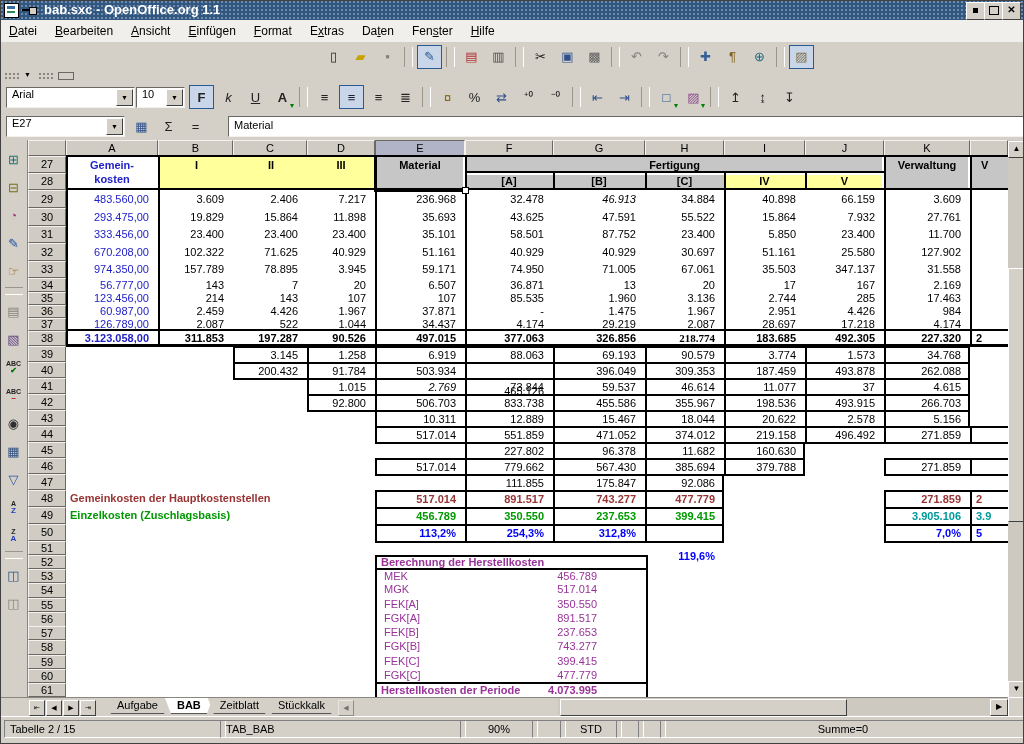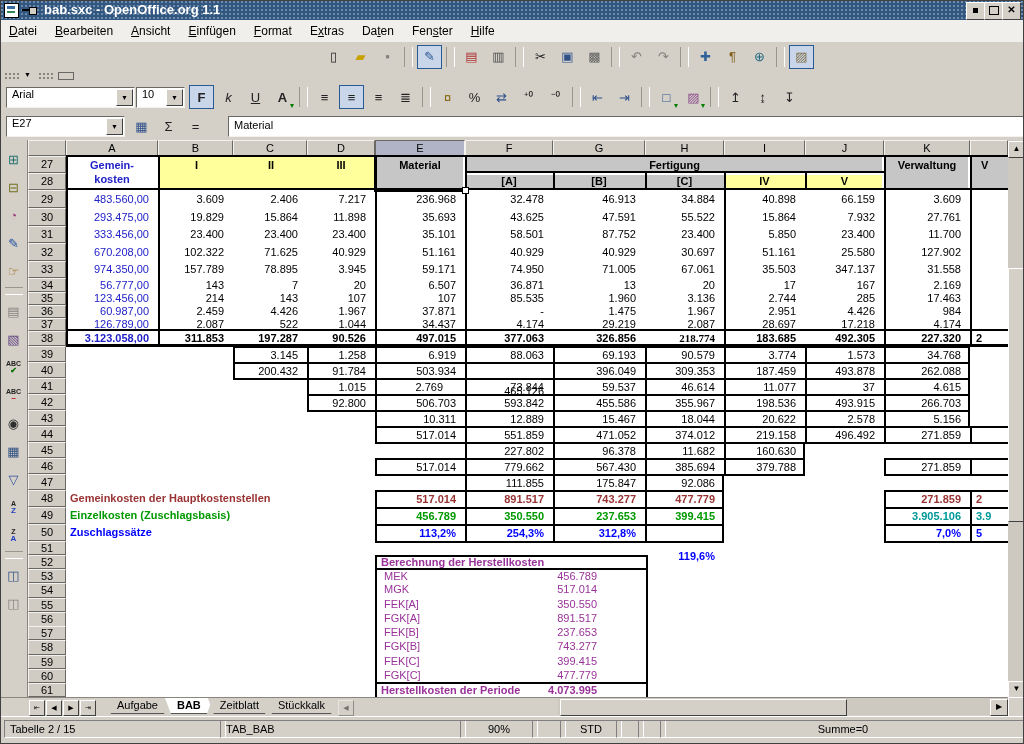--- a/index.html
+++ b/index.html
@@ -366,21 +366,21 @@
     <div class="s ln" style="left: 66px; top: 48px; width: 944px; height: 2px;"></div>
     <div class="s ln" style="left: 465px; top: 31px; width: 419px; height: 2px;"></div>
     <div class="s ln" style="left: 66px; top: 189px; width: 944px; height: 2px;"></div>
     <div class="s ln" style="left: 66px; top: 204px; width: 944px; height: 3px;"></div>
     <div class="s cell" style="left: 68px; top: 50px; width: 88px; height: 18px; line-height: 18px; color: rgb(33, 33, 200);">483.560,00</div>
     <div class="s cell" style="left: 160px; top: 50px; width: 71px; height: 18px; line-height: 18px;">3.609</div>
     <div class="s cell" style="left: 235px; top: 50px; width: 70px; height: 18px; line-height: 18px;">2.406</div>
     <div class="s cell" style="left: 309px; top: 50px; width: 64px; height: 18px; line-height: 18px;">7.217</div>
     <div class="s cell" style="left: 377px; top: 50px; width: 86px; height: 18px; line-height: 18px;">236.968</div>
     <div class="s cell" style="left: 467px; top: 50px; width: 84px; height: 18px; line-height: 18px;">32.478</div>
-    <div class="s cell" style="left: 555px; top: 50px; width: 88px; height: 18px; line-height: 18px;">46.913</div>
+    <div class="s cell" style="left: 555px; top: 50px; width: 88px; height: 18px; line-height: 18px; font-style: italic;">46.913</div>
     <div class="s cell" style="left: 647px; top: 50px; width: 75px; height: 18px; line-height: 18px;">34.884</div>
     <div class="s cell" style="left: 726px; top: 50px; width: 77px; height: 18px; line-height: 18px;">40.898</div>
     <div class="s cell" style="left: 807px; top: 50px; width: 75px; height: 18px; line-height: 18px;">66.159</div>
     <div class="s cell" style="left: 886px; top: 50px; width: 82px; height: 18px; line-height: 18px;">3.609</div>
     <div class="s cell" style="left: 68px; top: 68px; width: 88px; height: 18px; line-height: 18px; color: rgb(33, 33, 200);">293.475,00</div>
     <div class="s cell" style="left: 160px; top: 68px; width: 71px; height: 18px; line-height: 18px;">19.829</div>
     <div class="s cell" style="left: 235px; top: 68px; width: 70px; height: 18px; line-height: 18px;">15.864</div>
     <div class="s cell" style="left: 309px; top: 68px; width: 64px; height: 18px; line-height: 18px;">11.898</div>
     <div class="s cell" style="left: 377px; top: 68px; width: 86px; height: 18px; line-height: 18px;">35.693</div>
     <div class="s cell" style="left: 467px; top: 68px; width: 84px; height: 18px; line-height: 18px;">43.625</div>
@@ -516,38 +516,38 @@
     <div class="s cell" style="left: 886px; top: 223px; width: 82px; height: 16px; line-height: 16px;">262.088</div>
     <div class="s abox" style="left: 307px; top: 238px; width: 663px; height: 18px;"></div>
     <div class="s ln" style="left: 375px; top: 238px; width: 2px; height: 18px;"></div>
     <div class="s ln" style="left: 465px; top: 238px; width: 2px; height: 18px;"></div>
     <div class="s ln" style="left: 553px; top: 238px; width: 2px; height: 18px;"></div>
     <div class="s ln" style="left: 645px; top: 238px; width: 2px; height: 18px;"></div>
     <div class="s ln" style="left: 724px; top: 238px; width: 2px; height: 18px;"></div>
     <div class="s ln" style="left: 805px; top: 238px; width: 2px; height: 18px;"></div>
     <div class="s ln" style="left: 884px; top: 238px; width: 2px; height: 18px;"></div>
     <div class="s cell" style="left: 309px; top: 239px; width: 64px; height: 16px; line-height: 16px;">1.015</div>
-    <div class="s cell" style="left: 364px; top: 239px; width: 86px; height: 16px; line-height: 16px;">2.769</div>
+    <div class="s cell" style="left: 377px; top: 239px; width: 86px; height: 16px; line-height: 16px; font-style: italic;">2.769</div>
     <div class="s cell" style="left: 467px; top: 239px; width: 84px; height: 16px; line-height: 16px;">73.844</div>
     <div class="s cell" style="left: 555px; top: 239px; width: 88px; height: 16px; line-height: 16px;">59.537</div>
     <div class="s cell" style="left: 647px; top: 239px; width: 75px; height: 16px; line-height: 16px;">46.614</div>
     <div class="s cell" style="left: 726px; top: 239px; width: 77px; height: 16px; line-height: 16px;">11.077</div>
     <div class="s cell" style="left: 807px; top: 239px; width: 75px; height: 16px; line-height: 16px;">37</div>
     <div class="s cell" style="left: 886px; top: 239px; width: 82px; height: 16px; line-height: 16px;">4.615</div>
     <div class="s abox" style="left: 307px; top: 254px; width: 663px; height: 18px;"></div>
     <div class="s ln" style="left: 375px; top: 254px; width: 2px; height: 18px;"></div>
     <div class="s ln" style="left: 465px; top: 254px; width: 2px; height: 18px;"></div>
     <div class="s ln" style="left: 553px; top: 254px; width: 2px; height: 18px;"></div>
     <div class="s ln" style="left: 645px; top: 254px; width: 2px; height: 18px;"></div>
     <div class="s ln" style="left: 724px; top: 254px; width: 2px; height: 18px;"></div>
     <div class="s ln" style="left: 805px; top: 254px; width: 2px; height: 18px;"></div>
     <div class="s ln" style="left: 884px; top: 254px; width: 2px; height: 18px;"></div>
     <div class="s cell" style="left: 309px; top: 255px; width: 64px; height: 16px; line-height: 16px;">92.800</div>
     <div class="s cell" style="left: 377px; top: 255px; width: 86px; height: 16px; line-height: 16px;">506.703</div>
-    <div class="s cell" style="left: 467px; top: 255px; width: 84px; height: 16px; line-height: 16px;">593.842</div>
+    <div class="s cell" style="left: 467px; top: 255px; width: 84px; height: 16px; line-height: 16px;">833.738</div>
     <div class="s cell" style="left: 555px; top: 255px; width: 88px; height: 16px; line-height: 16px;">455.586</div>
     <div class="s cell" style="left: 647px; top: 255px; width: 75px; height: 16px; line-height: 16px;">355.967</div>
     <div class="s cell" style="left: 726px; top: 255px; width: 77px; height: 16px; line-height: 16px;">198.536</div>
     <div class="s cell" style="left: 807px; top: 255px; width: 75px; height: 16px; line-height: 16px;">493.915</div>
     <div class="s cell" style="left: 886px; top: 255px; width: 82px; height: 16px; line-height: 16px;">266.703</div>
     <div class="s abox" style="left: 375px; top: 270px; width: 595px; height: 18px;"></div>
     <div class="s ln" style="left: 465px; top: 270px; width: 2px; height: 18px;"></div>
     <div class="s ln" style="left: 553px; top: 270px; width: 2px; height: 18px;"></div>
     <div class="s ln" style="left: 645px; top: 270px; width: 2px; height: 18px;"></div>
     <div class="s ln" style="left: 724px; top: 270px; width: 2px; height: 18px;"></div>
@@ -621,21 +621,20 @@
     <div class="s ln" style="left: 553px; top: 367px; width: 2px; height: 19px;"></div>
     <div class="s ln" style="left: 645px; top: 367px; width: 2px; height: 19px;"></div>
     <div class="s cell tot" style="left: 377px; top: 368px; width: 86px; height: 17px; line-height: 17px; color: rgb(0, 153, 0);">456.789</div>
     <div class="s cell tot" style="left: 467px; top: 368px; width: 84px; height: 17px; line-height: 17px; color: rgb(0, 153, 0);">350.550</div>
     <div class="s cell tot" style="left: 555px; top: 368px; width: 88px; height: 17px; line-height: 17px; color: rgb(0, 153, 0);">237.653</div>
     <div class="s cell tot" style="left: 647px; top: 368px; width: 75px; height: 17px; line-height: 17px; color: rgb(0, 153, 0);">399.415</div>
     <div class="s abox" style="left: 884px; top: 367px; width: 132px; height: 19px;"></div>
     <div class="s ln" style="left: 970px; top: 367px; width: 2px; height: 19px;"></div>
     <div class="s cell tot" style="left: 886px; top: 368px; width: 82px; height: 17px; line-height: 17px; color: rgb(0, 153, 153);">3.905.106</div>
     <div class="s cell lpart tot" style="left: 973px; top: 368px; width: 30px; height: 17px; line-height: 17px; color: rgb(0, 153, 153);">3.9</div>
-    <div class="s slbl" style="left: 70px; top: 384px; width: 300px; height: 17px; line-height: 17px; color: rgb(0, 0, 255);">Zuschlagssätze</div>
     <div class="s abox" style="left: 375px; top: 384px; width: 349px; height: 19px;"></div>
     <div class="s ln" style="left: 465px; top: 384px; width: 2px; height: 19px;"></div>
     <div class="s ln" style="left: 553px; top: 384px; width: 2px; height: 19px;"></div>
     <div class="s ln" style="left: 645px; top: 384px; width: 2px; height: 19px;"></div>
     <div class="s cell tot" style="left: 377px; top: 385px; width: 86px; height: 17px; line-height: 17px; color: rgb(0, 0, 255);">113,2%</div>
     <div class="s cell tot" style="left: 467px; top: 385px; width: 84px; height: 17px; line-height: 17px; color: rgb(0, 0, 255);">254,3%</div>
     <div class="s cell tot" style="left: 555px; top: 385px; width: 88px; height: 17px; line-height: 17px; color: rgb(0, 0, 255);">312,8%</div>
     <div class="s cell tot" style="left: 647px; top: 408px; width: 75px; height: 17px; line-height: 17px; color: rgb(0, 0, 255);">119,6%</div>
     <div class="s abox" style="left: 884px; top: 384px; width: 132px; height: 19px;"></div>
     <div class="s ln" style="left: 970px; top: 384px; width: 2px; height: 19px;"></div>

